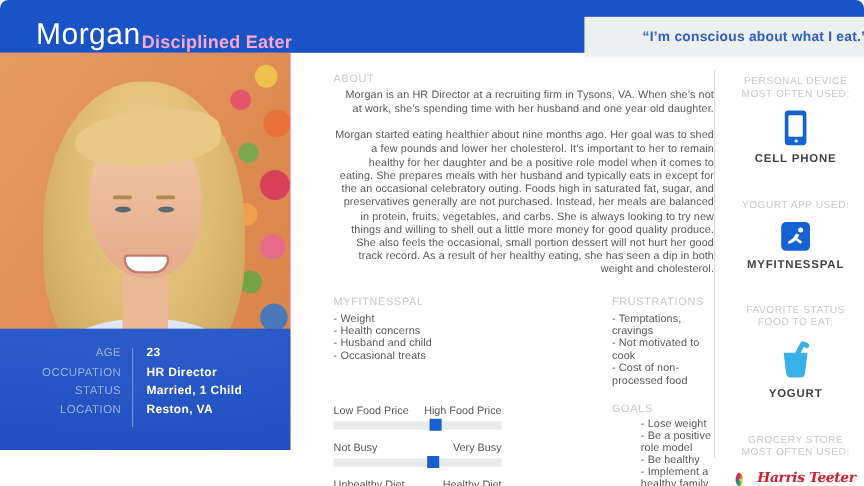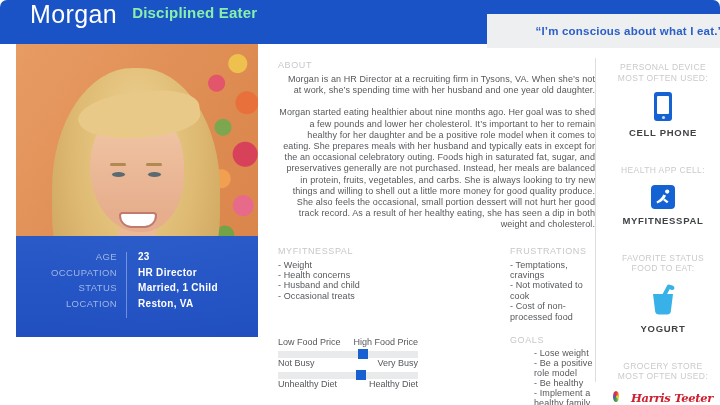--- a/index.html
+++ b/index.html
@@ -1,28 +1,28 @@
 <!DOCTYPE html>
 <html><head>
 <meta charset="utf-8">
 <style>
   html,body{margin:0;padding:0;background:#fff;}
   body{width:720px;height:405px;font-family:"Liberation Sans",sans-serif;-webkit-font-smoothing:antialiased;}
   .card{position:relative;width:720px;height:405px;background:#fff;border-radius:7px;overflow:hidden;}
 
   
   .header{position:absolute;left:0;top:0;width:720px;height:44px;background:#1a53c6;}
-  .header-inner{position:absolute;left:30px;top:0;height:44px;display:flex;align-items:flex-start;gap:15px;}
+  .header-inner{position:absolute;left:30px;top:0;height:44px;display:flex;align-items:flex-end;gap:1px;}
   .persona-name{color:#ffffff;font-size:25px;font-weight:400;letter-spacing:.4px;}
-  .persona-descriptor{color:#86efac;font-size:15px;font-weight:bold;letter-spacing:.2px;padding-top:4px;}
+  .persona-descriptor{color:#f9a8d4;font-size:15px;font-weight:bold;letter-spacing:.2px;padding-top:4px;}
   .quote-box{position:absolute;left:487px;top:14px;width:233px;height:34px;background:#edeff1;display:flex;align-items:center;justify-content:center;padding-left:26px;}
   .quote-text{color:#2b5ec7;font-size:11.5px;font-weight:bold;letter-spacing:.2px;}
 
   
-  .left-col{position:absolute;left:16px;top:44px;width:242px;height:293px;overflow:hidden;background:#ec4899;}
+  .left-col{position:absolute;left:0;top:44px;width:242px;height:331px;overflow:hidden;background:#ec4899;}
   .photo{position:absolute;inset:0;}
   .photo-bg{position:absolute;inset:0;background:linear-gradient(125deg,#e79c64 0%,#dd8a50 60%,#d98348 100%);}
   .flowers{position:absolute;right:0;top:0;width:92px;height:245px;
     background-image:
       radial-gradient(circle at 78% 8%,#eec04e 0 9px,rgba(0,0,0,0) 10px),
       radial-gradient(circle at 55% 16%,#e2556a 0 8px,rgba(0,0,0,0) 9px),
       radial-gradient(circle at 88% 24%,#e8703a 0 11px,rgba(0,0,0,0) 12px),
       radial-gradient(circle at 62% 34%,#7da74f 0 8px,rgba(0,0,0,0) 9px),
       radial-gradient(circle at 86% 45%,#d8415a 0 12px,rgba(0,0,0,0) 13px),
       radial-gradient(circle at 60% 55%,#f0a050 0 9px,rgba(0,0,0,0) 10px),
@@ -54,42 +54,42 @@
   .sec-label{color:#c5c8ca;font-size:9px;letter-spacing:.6px;margin-bottom:4px;}
   .para{color:#55585c;font-size:9px;line-height:11.2px;letter-spacing:.1px;margin:0 0 11px 0;text-align:right;}
   .para.last{margin-bottom:15px;}
   .two-col{display:flex;}
   .col-left{flex:0 0 232px;}
   .col-right{flex:1;}
   .plain-list{list-style:none;margin:0;padding:0;}
   .plain-list li{color:#55585c;font-size:9px;line-height:10.4px;letter-spacing:.1px;}
   .bottom-row{display:flex;margin-top:13px;}
   .sliders{flex:0 0 232px;padding-top:2px;}
-  .slider-group{width:140px;}
+  .slider-group{width:140px;margin-bottom:10px;}
   .slider-labels{display:flex;justify-content:space-between;color:#55585c;font-size:9px;margin-bottom:4px;}
   .slider-track{position:relative;width:140px;height:7px;background:#e9eaeb;}
   .slider-handle{position:absolute;top:-2px;width:10px;height:10px;background:#1660d2;}
   .goals-list li{line-height:9.9px;margin-left:24px;}
 
   
   .divider-v{position:absolute;left:595px;top:58px;height:324px;width:1px;background:#dcdee0;}
   .sidebar{position:absolute;left:610px;top:44px;width:106px;text-align:center;padding-top:18px;}
   .sb-section{margin-bottom:27px;}
   .sb-label{color:#c8cacc;font-size:8.5px;line-height:10.5px;letter-spacing:.4px;}
   .sb-name{color:#404346;font-size:9.5px;font-weight:bold;letter-spacing:.7px;margin-top:6px;}
   .sb-icon-wrap{display:flex;justify-content:center;align-items:flex-end;margin-top:9px;}
 
   .phone-icon{position:relative;width:18px;height:29px;background:#1563d2;border-radius:3px;}
   .phone-screen{position:absolute;left:3px;right:3px;top:4px;bottom:7px;background:#ffffff;border-radius:1px;}
   .phone-dot{position:absolute;left:50%;bottom:2.5px;width:3px;height:3px;margin-left:-1.5px;background:#cfe0f5;border-radius:50%;}
 
   .mfp-icon{width:24px;height:24px;background:#1563d2;border-radius:4px;display:flex;align-items:center;justify-content:center;}
 
   .ht-logo{width:100px;margin:9px auto 0 auto;}
-  .ht-top{display:flex;align-items:flex-start;justify-content:center;gap:12px;}
+  .ht-top{display:flex;align-items:flex-end;justify-content:center;gap:12px;}
   .ht-emblem{width:11px;height:11px;border-radius:50%;background:conic-gradient(#e03030,#f0a030,#f0e040,#40a040,#4060c0,#a040a0,#e03030);}
   .ht-text{color:#cf2030;font-family:"DejaVu Serif",serif;font-weight:bold;font-style:italic;font-size:11.5px;letter-spacing:-.3px;white-space:nowrap;}
 </style>
 </head>
 <body>
 
 <div class="card">
 
   <div class="header">
     <div class="header-inner">
@@ -216,21 +216,21 @@
       <div class="sb-icon-wrap">
         <div class="phone-icon">
           <div class="phone-screen"></div>
           <div class="phone-dot"></div>
         </div>
       </div>
       <div class="sb-name">CELL PHONE</div>
     </div>
 
     <div class="sb-section">
-      <div class="sb-label">HEALTH APP CELL:</div>
+      <div class="sb-label">YOGURT APP USED:</div>
       <div class="sb-icon-wrap">
         <div class="mfp-icon">
           <svg width="20" height="20" viewBox="0 0 20 20">
             <circle cx="14.2" cy="4.6" r="2.1" fill="#ffffff"></circle>
             <path d="M3.5 14.5 C6.5 13 9 10.8 10.3 7.6 L13 8.6 C11.6 12.6 8 15.4 4.2 16.4 Z" fill="#ffffff"></path>
             <path d="M11.5 11.5 L15.5 14.5 L14 16.2 L10.2 13.2 Z" fill="#ffffff"></path>
           </svg>
         </div>
       </div>
       <div class="sb-name">MYFITNESSPAL</div>

